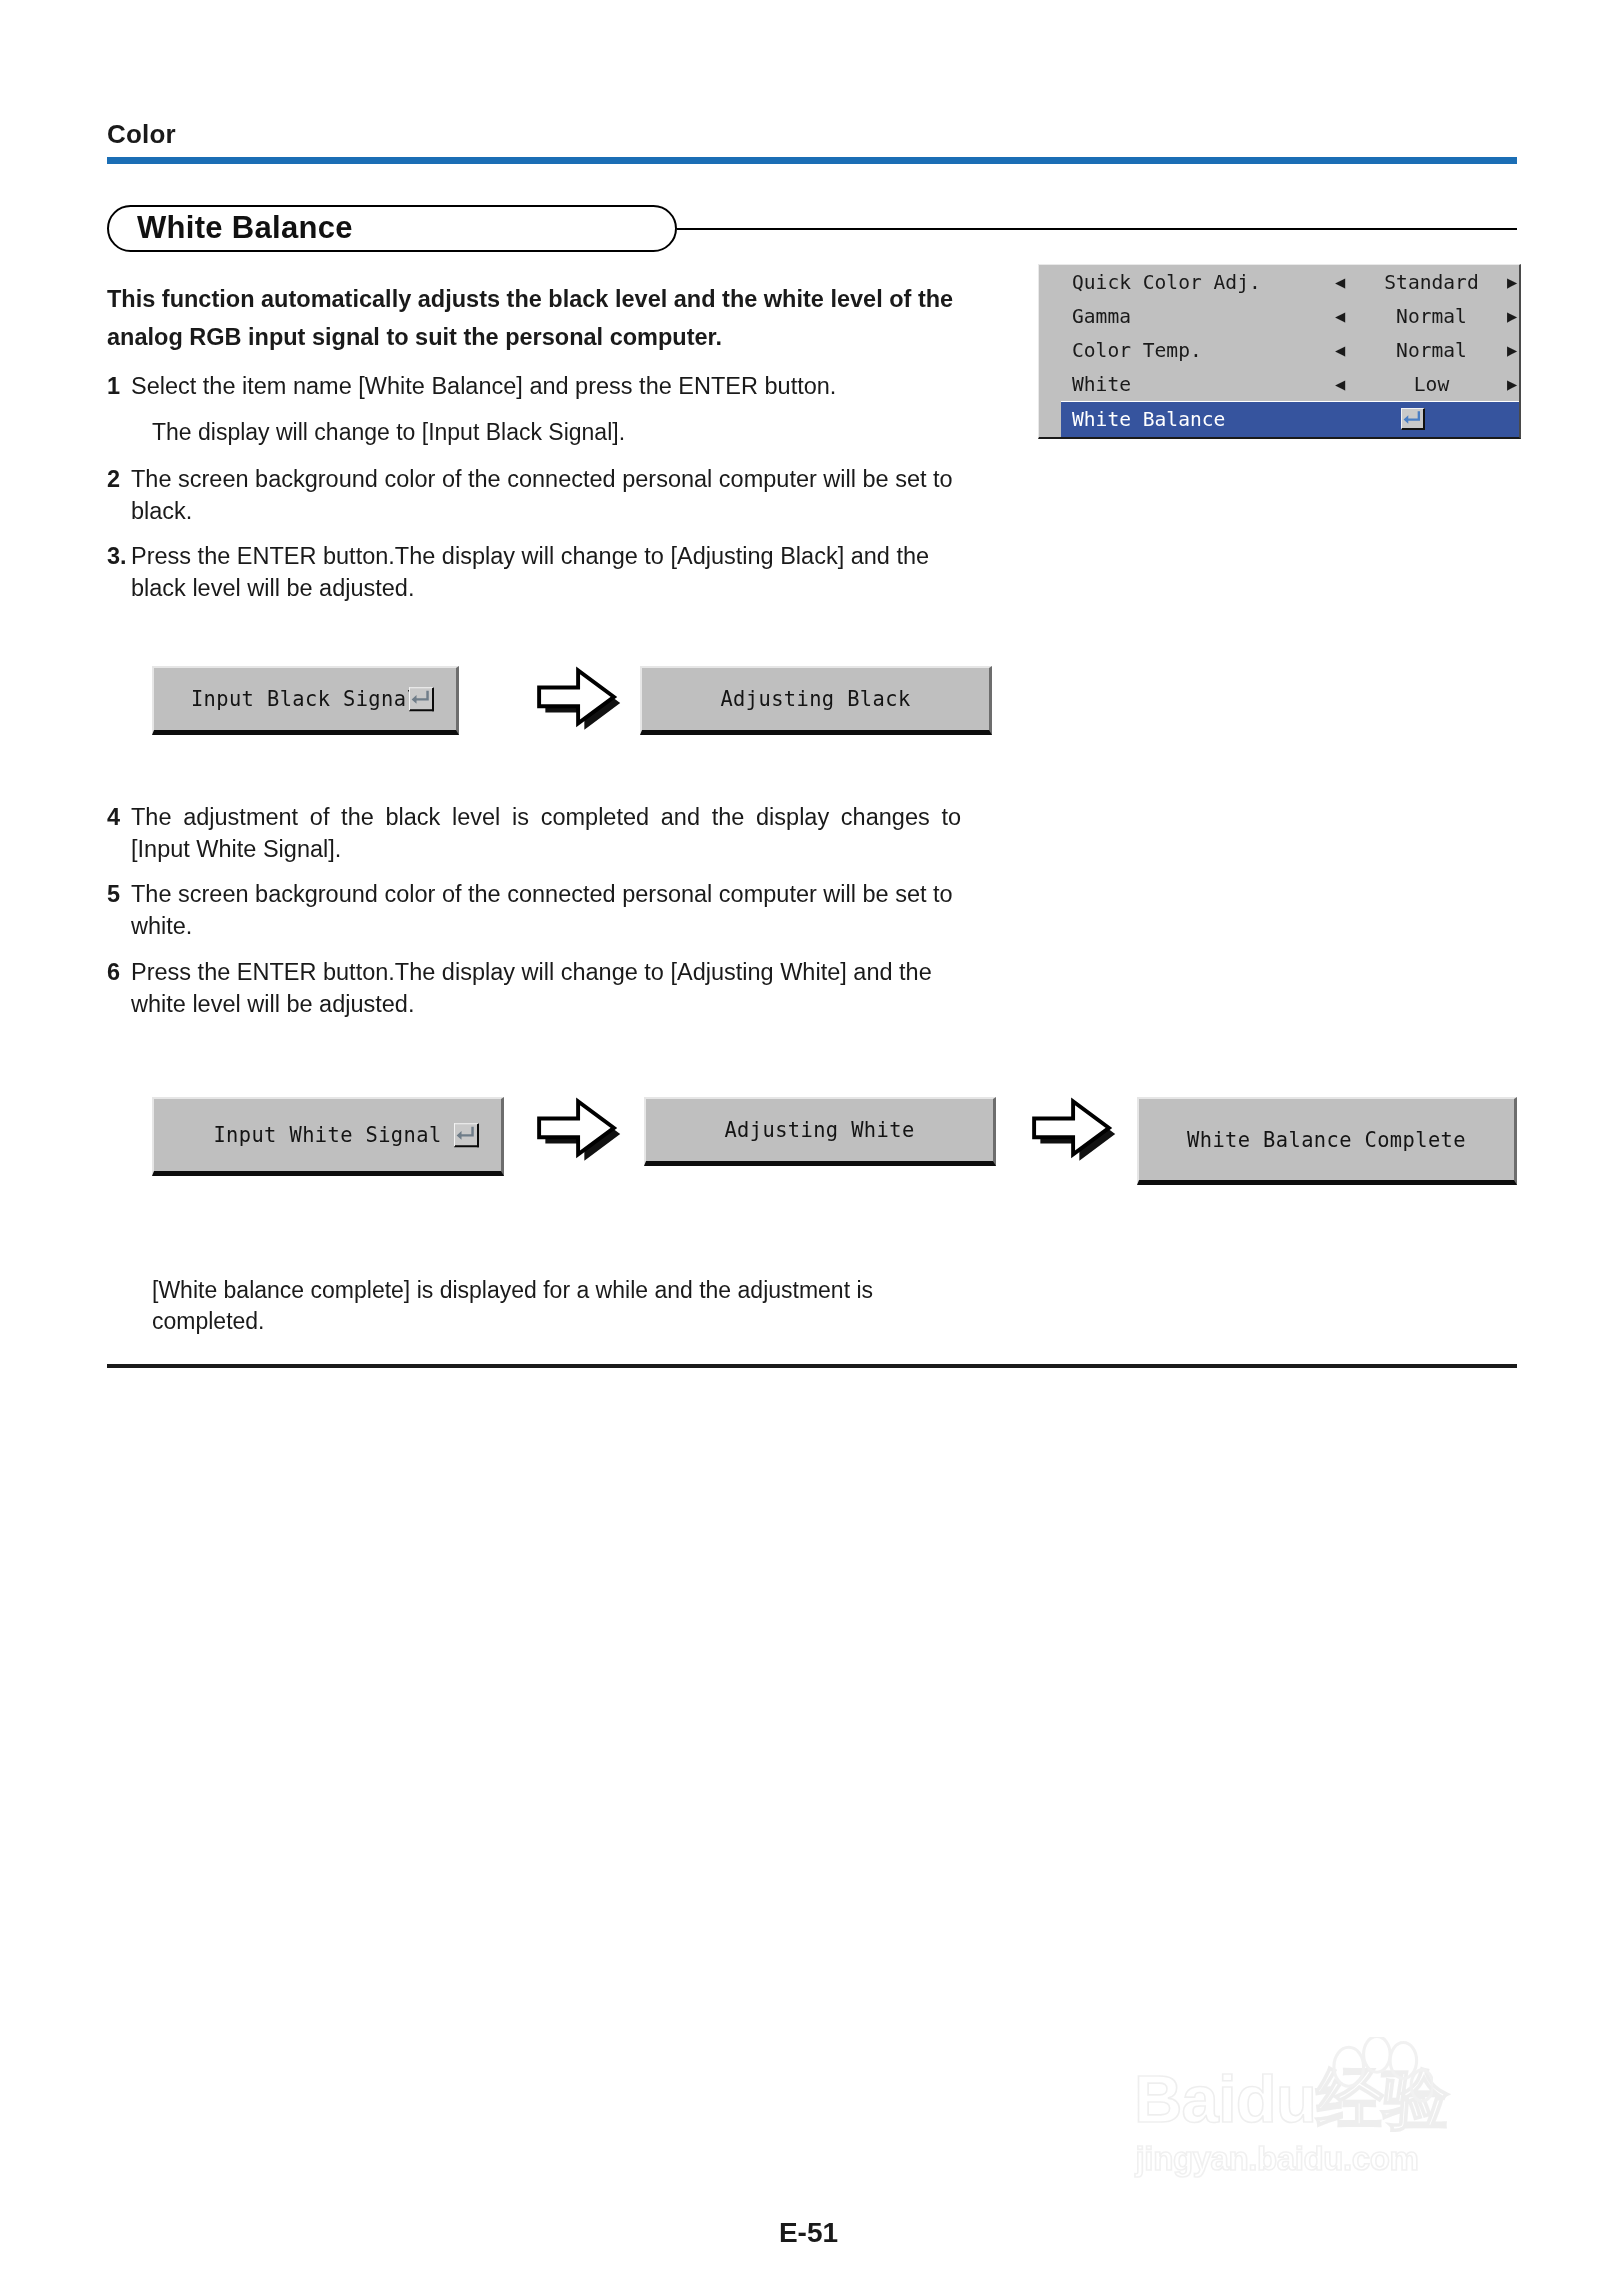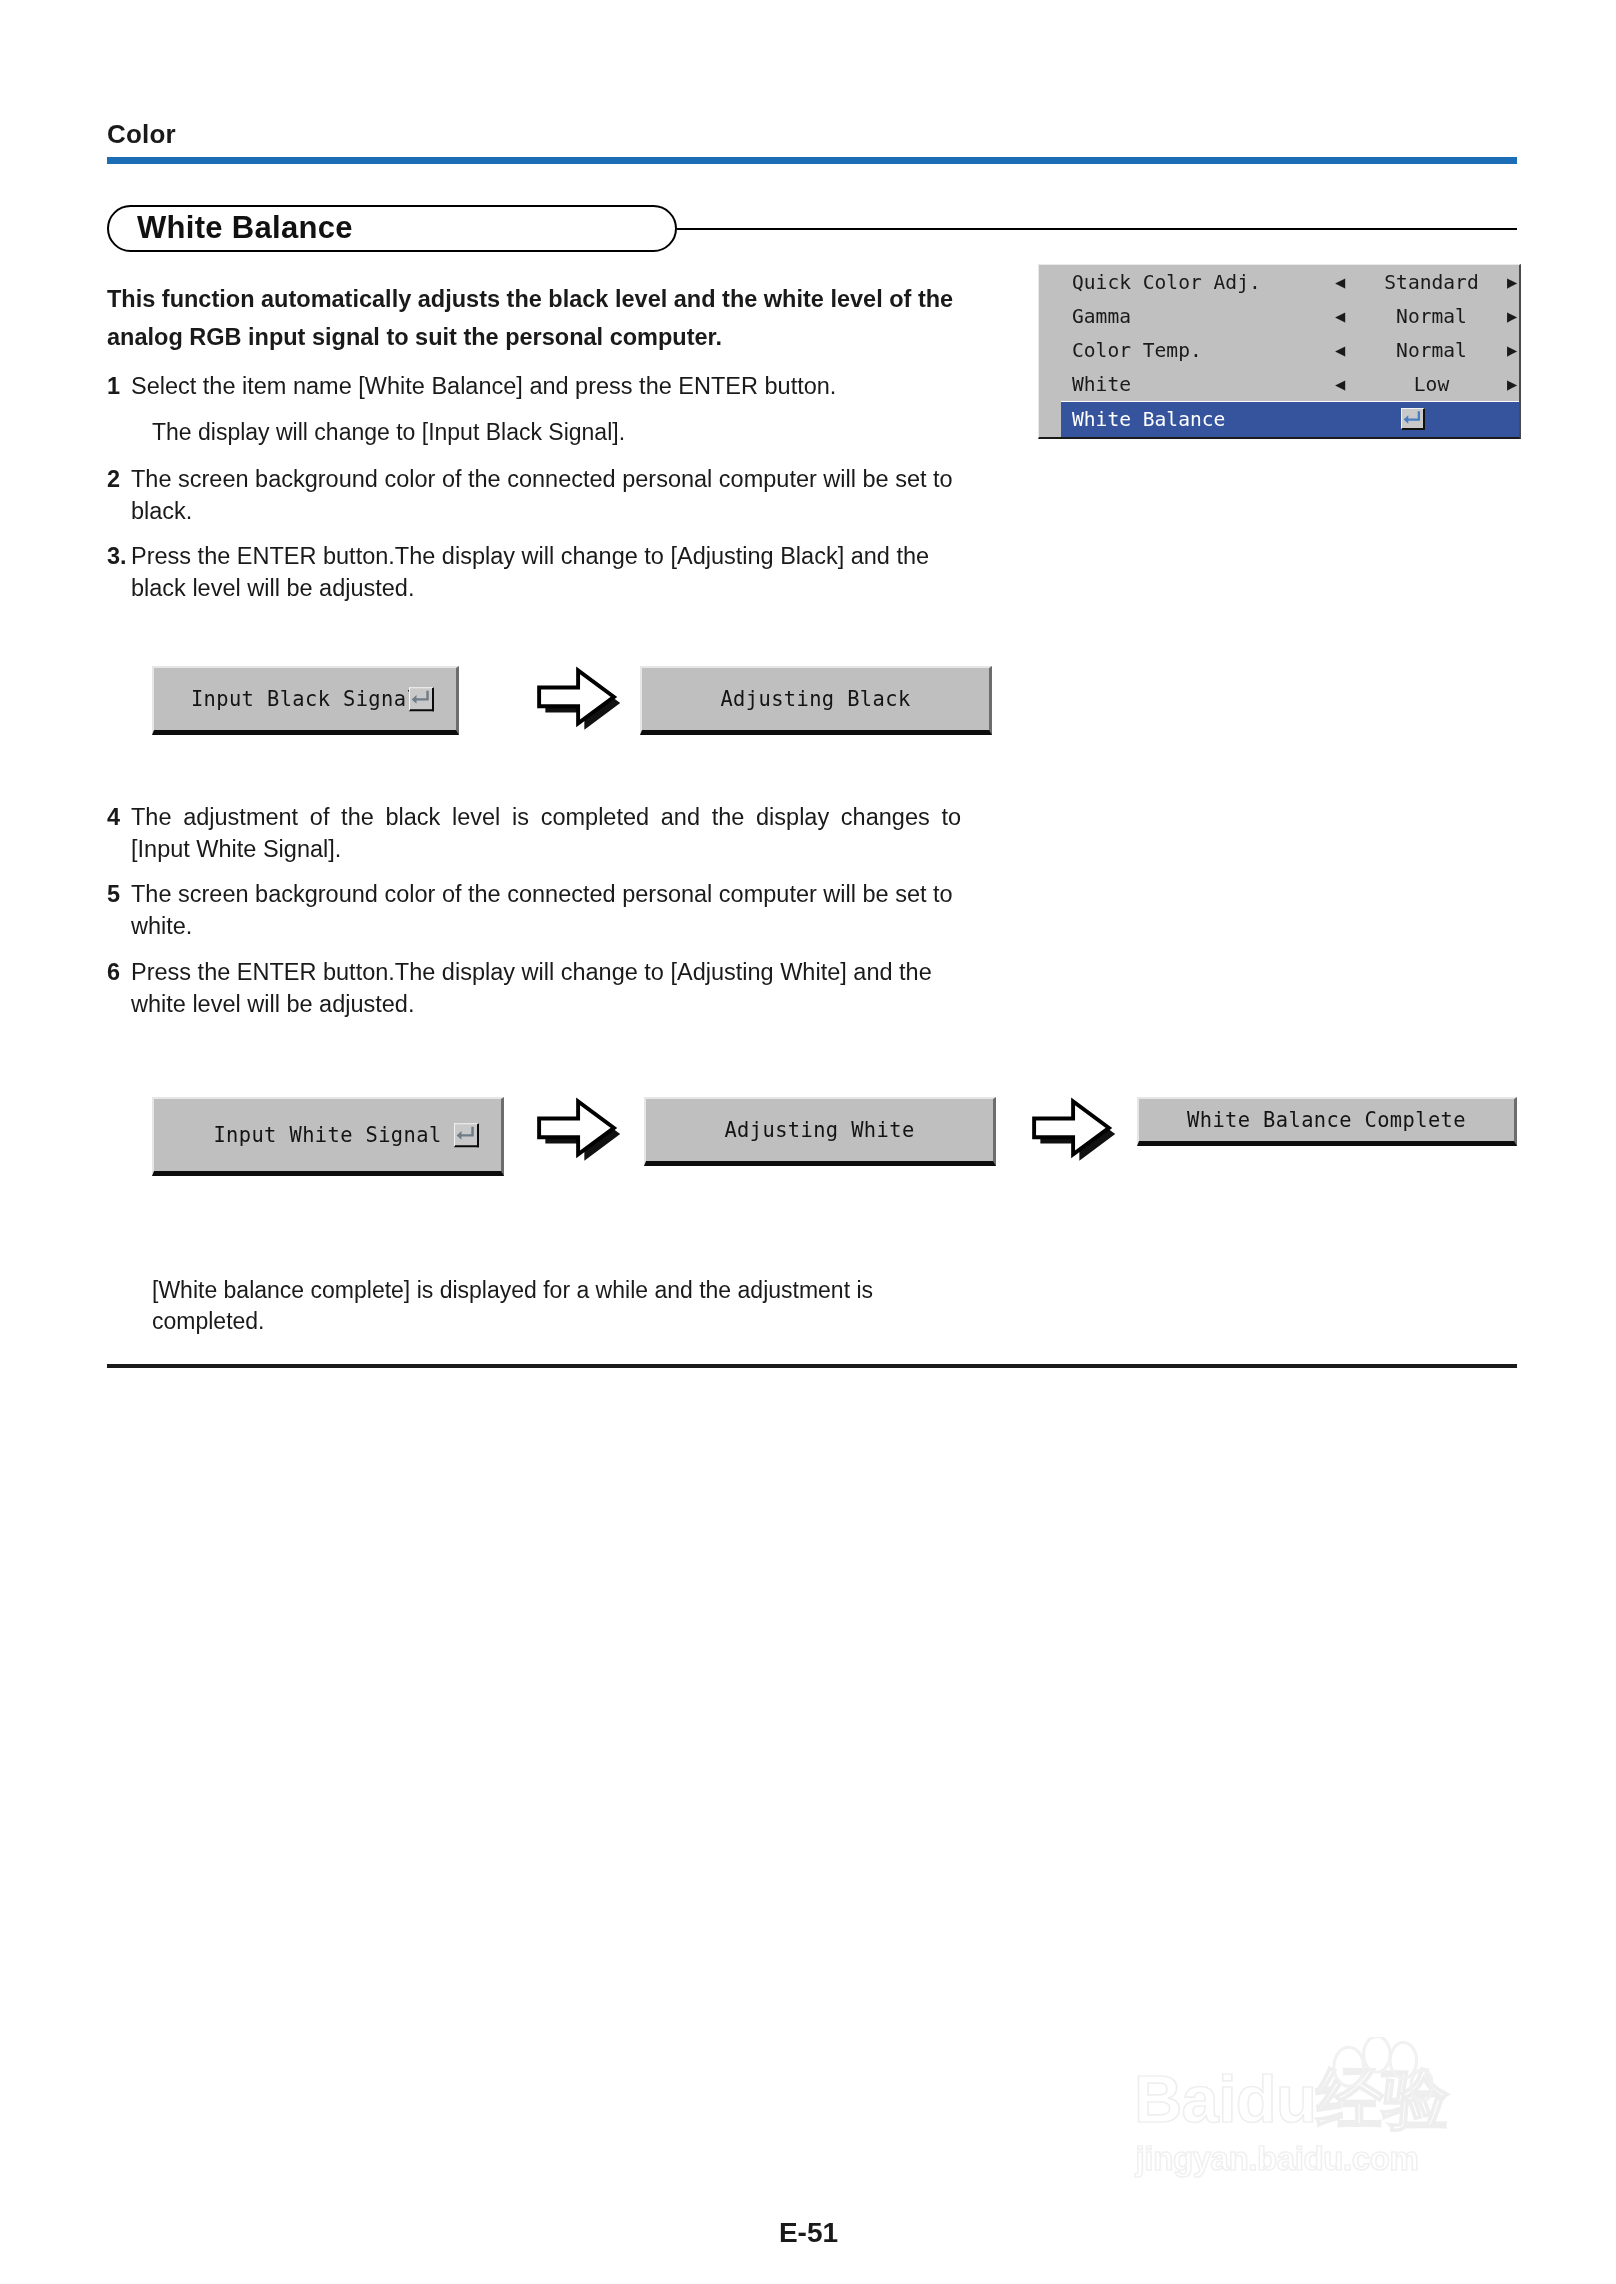--- a/index.html
+++ b/index.html
@@ -230,21 +230,21 @@
     border-left: 1.6px solid #f4f4f4;
     border-right: 2.3px solid #0a0a0a;
     border-bottom: 2.3px solid #0a0a0a;
     box-sizing: border-box;
   }
 
   #dlg-input-black  { left: 152px;  top: 666px;  width: 307px; height: 69px; }
   #dlg-adjust-black { left: 640px;  top: 666px;  width: 352px; height: 69px; }
   #dlg-input-white  { left: 152px;  top: 1097px; width: 352px; height: 79px; }
   #dlg-adjust-white { left: 644px;  top: 1097px; width: 352px; height: 69px; }
-  #dlg-complete     { left: 1137px; top: 1097px; width: 380px; height: 49px; }
+  #dlg-complete     { left: 1137px; top: 1097px; width: 380px; height: 88px; }
 
   
   .block-arrow {
     position: absolute;
     width: 92px;
     height: 72px;
   }
   #arrow1 { left: 536px;  top: 664px; }
   #arrow2 { left: 536px;  top: 1095px; }
   #arrow3 { left: 1031px; top: 1095px; }

